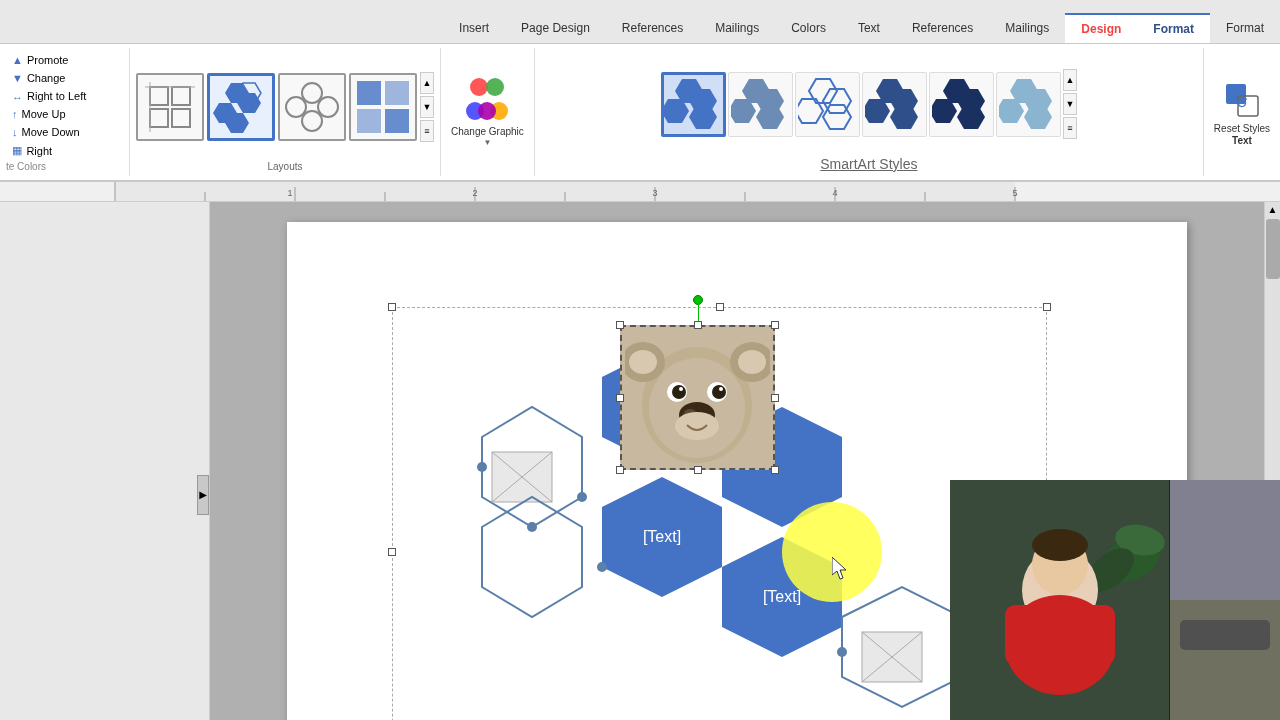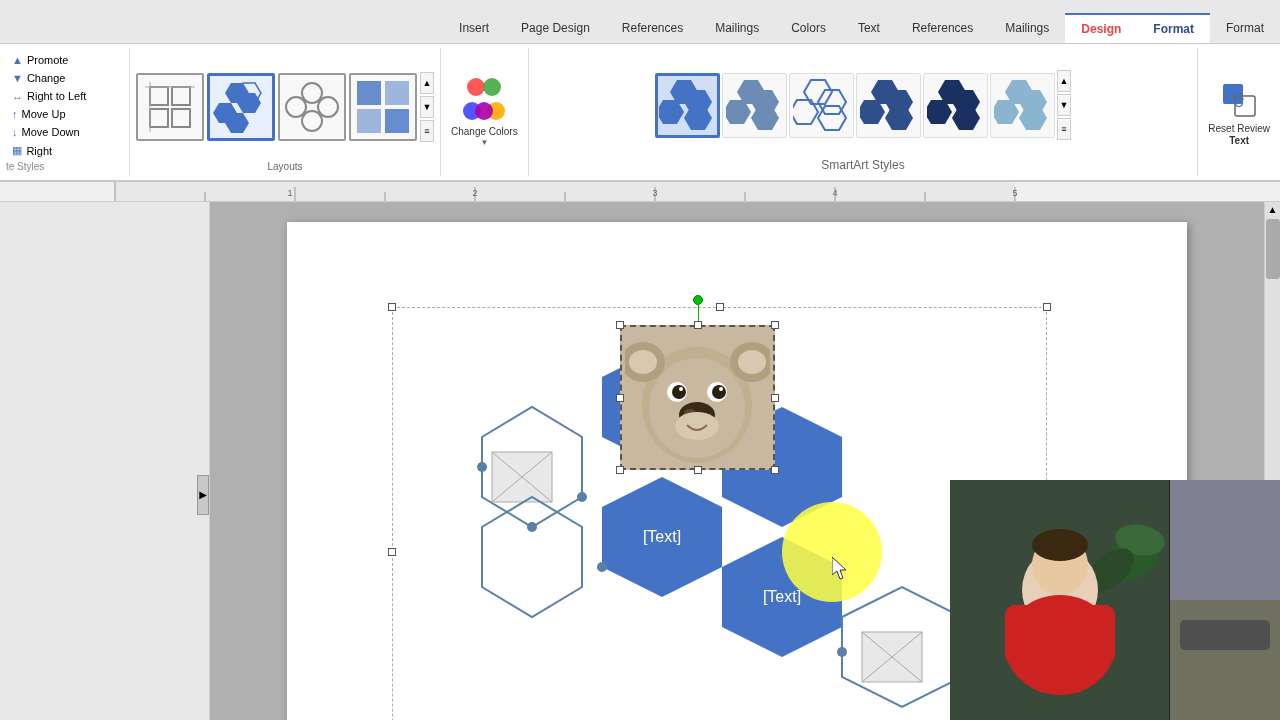--- a/index.html
+++ b/index.html
@@ -75,21 +75,21 @@
       </div>
       <div class="ribbon-btn-small">
         <span style="color:#4472c4;">↓</span>
         <span>Move Down</span>
       </div>
       <div class="ribbon-btn-small">
         <span style="color:#4472c4;">▦</span>
         <span>Right</span>
       </div>
     </div>
-    <div style="font-size:10px;color:#888;padding-top:2px;">te Styles</div>
+    <div style="font-size:10px;color:#888;padding-top:2px;">te Colors</div>
   </div>
 
   <div style="display:flex;flex-direction:column;align-items:center;padding:4px 6px;border-right:1px solid #ddd;">
     <div style="display:flex;align-items:center;gap:3px;flex:1;">
 
       <div style="width:68px;height:68px;border:2px solid #999;background:#f8f8f8;display:flex;align-items:center;justify-content:center;cursor:pointer;border-radius:2px;">
         <svg width="50" height="50" viewBox="0 0 50 50">
           <rect x="5" y="5" width="18" height="18" fill="none" stroke="#888" stroke-width="2"></rect>
           <rect x="27" y="5" width="18" height="18" fill="none" stroke="#888" stroke-width="2"></rect>
           <rect x="5" y="27" width="18" height="18" fill="none" stroke="#888" stroke-width="2"></rect>
@@ -139,21 +139,21 @@
   <div class="change-colors-section">
     <div style="position:relative;width:46px;height:46px;">
 
       <div style="position:absolute;top:0;left:6px;width:18px;height:18px;background:#ff4444;border-radius:50%;opacity:0.9;"></div>
       <div style="position:absolute;top:0;right:6px;width:18px;height:18px;background:#44aa44;border-radius:50%;opacity:0.9;"></div>
       <div style="position:absolute;bottom:4px;left:2px;width:18px;height:18px;background:#4444ff;border-radius:50%;opacity:0.9;"></div>
       <div style="position:absolute;bottom:4px;right:2px;width:18px;height:18px;background:#ffaa00;border-radius:50%;opacity:0.9;"></div>
       <div style="position:absolute;bottom:4px;left:14px;width:18px;height:18px;background:#aa00aa;border-radius:50%;opacity:0.9;"></div>
     </div>
     <div style="font-size:10px;color:#333;text-align:center;line-height:1.2;margin-top:2px;">
-      <div>Change Colors</div>
+      <div>Change Graphic</div>
     </div>
     <div style="font-size:8px;color:#666;">▼</div>
   </div>
 
   <div style="display:flex;flex-direction:column;align-items:center;padding:4px 4px;border-right:1px solid #ddd;flex:1;">
     <div style="display:flex;align-items:center;gap:2px;flex:1;">
 
       <div style="width:65px;height:65px;border:3px solid #4472c4;background:#d0dff5;display:flex;align-items:center;justify-content:center;cursor:pointer;border-radius:2px;">
         <svg width="58" height="58" viewBox="0 0 58 58">
           <polygon points="18,4 32,4 39,16 32,28 18,28 11,16" fill="#4472c4"></polygon>
@@ -207,33 +207,33 @@
           <polygon points="32,30 46,30 53,42 46,54 32,54 25,42" fill="#8ab4d0"></polygon>
         </svg>
       </div>
 
       <div style="display:flex;flex-direction:column;gap:2px;">
         <div style="width:14px;height:22px;border:1px solid #ccc;background:#f5f5f5;cursor:pointer;display:flex;align-items:center;justify-content:center;font-size:9px;">▲</div>
         <div style="width:14px;height:22px;border:1px solid #ccc;background:#f5f5f5;cursor:pointer;display:flex;align-items:center;justify-content:center;font-size:9px;">▼</div>
         <div style="width:14px;height:22px;border:1px solid #ccc;background:#f5f5f5;cursor:pointer;display:flex;align-items:center;justify-content:center;font-size:9px;">≡</div>
       </div>
     </div>
-    <div style="font-size:12px;color:#666;">SmartArt Styles</div>
+    <div style="font-size:14px;color:#666;text-decoration:underline;">SmartArt Styles</div>
   </div>
 
   <div class="reset-section">
     <div style="width:46px;height:46px;display:flex;align-items:center;justify-content:center;">
       <svg width="44" height="44" viewBox="0 0 44 44">
         <rect x="6" y="6" width="20" height="20" fill="#4472c4" rx="2"></rect>
         <rect x="18" y="18" width="20" height="20" fill="none" stroke="#666" stroke-width="1.5" rx="2"></rect>
         <text x="22" y="30" font-size="14" fill="#4472c4" text-anchor="middle" font-family="Arial">↺</text>
       </svg>
     </div>
     <div style="font-size:10px;color:#333;text-align:center;line-height:1.2;">
-      <div>Reset Review</div>
+      <div>Reset Styles</div>
       <div style="font-weight:bold;">Text</div>
     </div>
   </div>
 
 </div>
 
 <div class="ruler">
   <svg width="1280" height="20" style="position:absolute;left:0;top:0;">
     <rect width="1280" height="20" fill="#f0f0f0"></rect>
     <rect x="115" width="900" height="20" fill="#e8e8e8"></rect>

